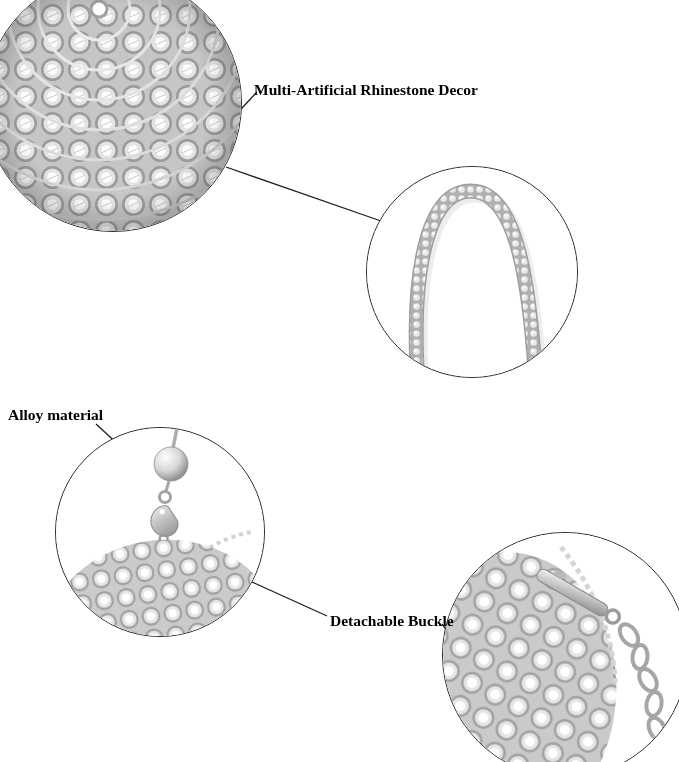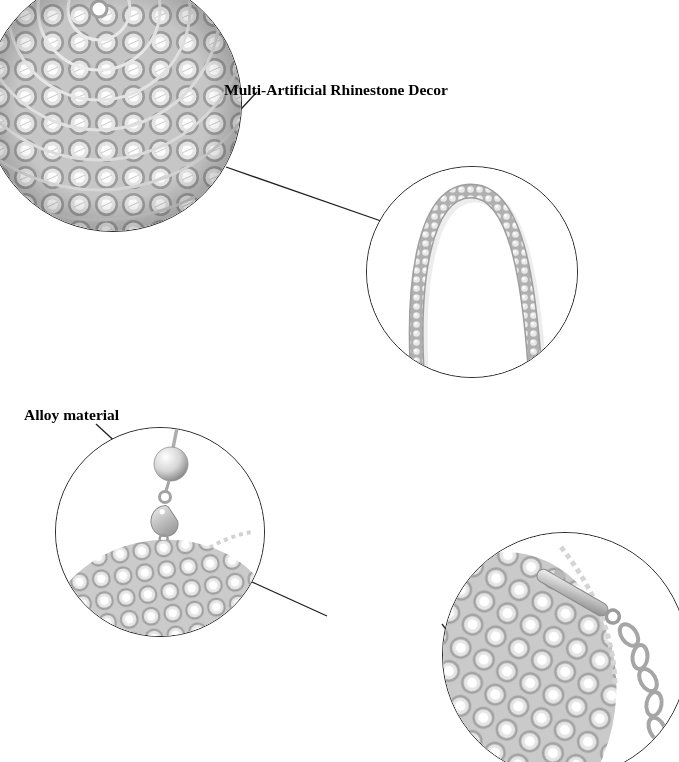--- a/index.html
+++ b/index.html
@@ -28,23 +28,23 @@
   #circle-alloy      { left:55px;  top:427px; width:208px; height:208px; }
   #circle-buckle     { left:442px; top:532px; width:244px; height:244px; }
   .feature-label {
     position:absolute;
     font-weight:700;
     font-size:15.5px;
     color:#000000;
     white-space:nowrap;
     line-height:19px;
   }
-  #label-rhinestone { left:224px; top:80px; }
+  #label-rhinestone { left:254px; top:80px; }
   #label-handle     { left:497px; top:384px; }
-  #label-alloy      { left:24px;   top:405px; }
+  #label-alloy      { left:8px;   top:405px; }
   #label-buckle     { left:330px; top:611px; }
 </style>
 </head>
 <body>
 
 <div class="canvas">
 
   <svg class="connectors" viewBox="0 0 679 762">
     <line x1="229" y1="122" x2="257" y2="92" stroke="#1f1f1f" stroke-width="1.3"></line>
     <line x1="226" y1="167" x2="381" y2="221" stroke="#1f1f1f" stroke-width="1.3"></line>
@@ -174,14 +174,15 @@
         <ellipse cx="205" cy="147" rx="12" ry="7.5" transform="rotate(60 205 147)"></ellipse>
         <ellipse cx="211" cy="171" rx="12" ry="7.5" transform="rotate(100 211 171)"></ellipse>
         <ellipse cx="214" cy="196" rx="12" ry="7.5" transform="rotate(65 214 196)"></ellipse>
         <ellipse cx="215" cy="221" rx="12" ry="7.5" transform="rotate(100 215 221)"></ellipse>
       </g>
     </svg>
   </div>
 
   <div class="feature-label" id="label-rhinestone">Multi-Artificial Rhinestone Decor</div>
   <div class="feature-label" id="label-alloy">Alloy material</div>
+  <div class="feature-label" id="label-buckle">Detachable Buckle</div>
 
 </div>
 
 </body></html>

